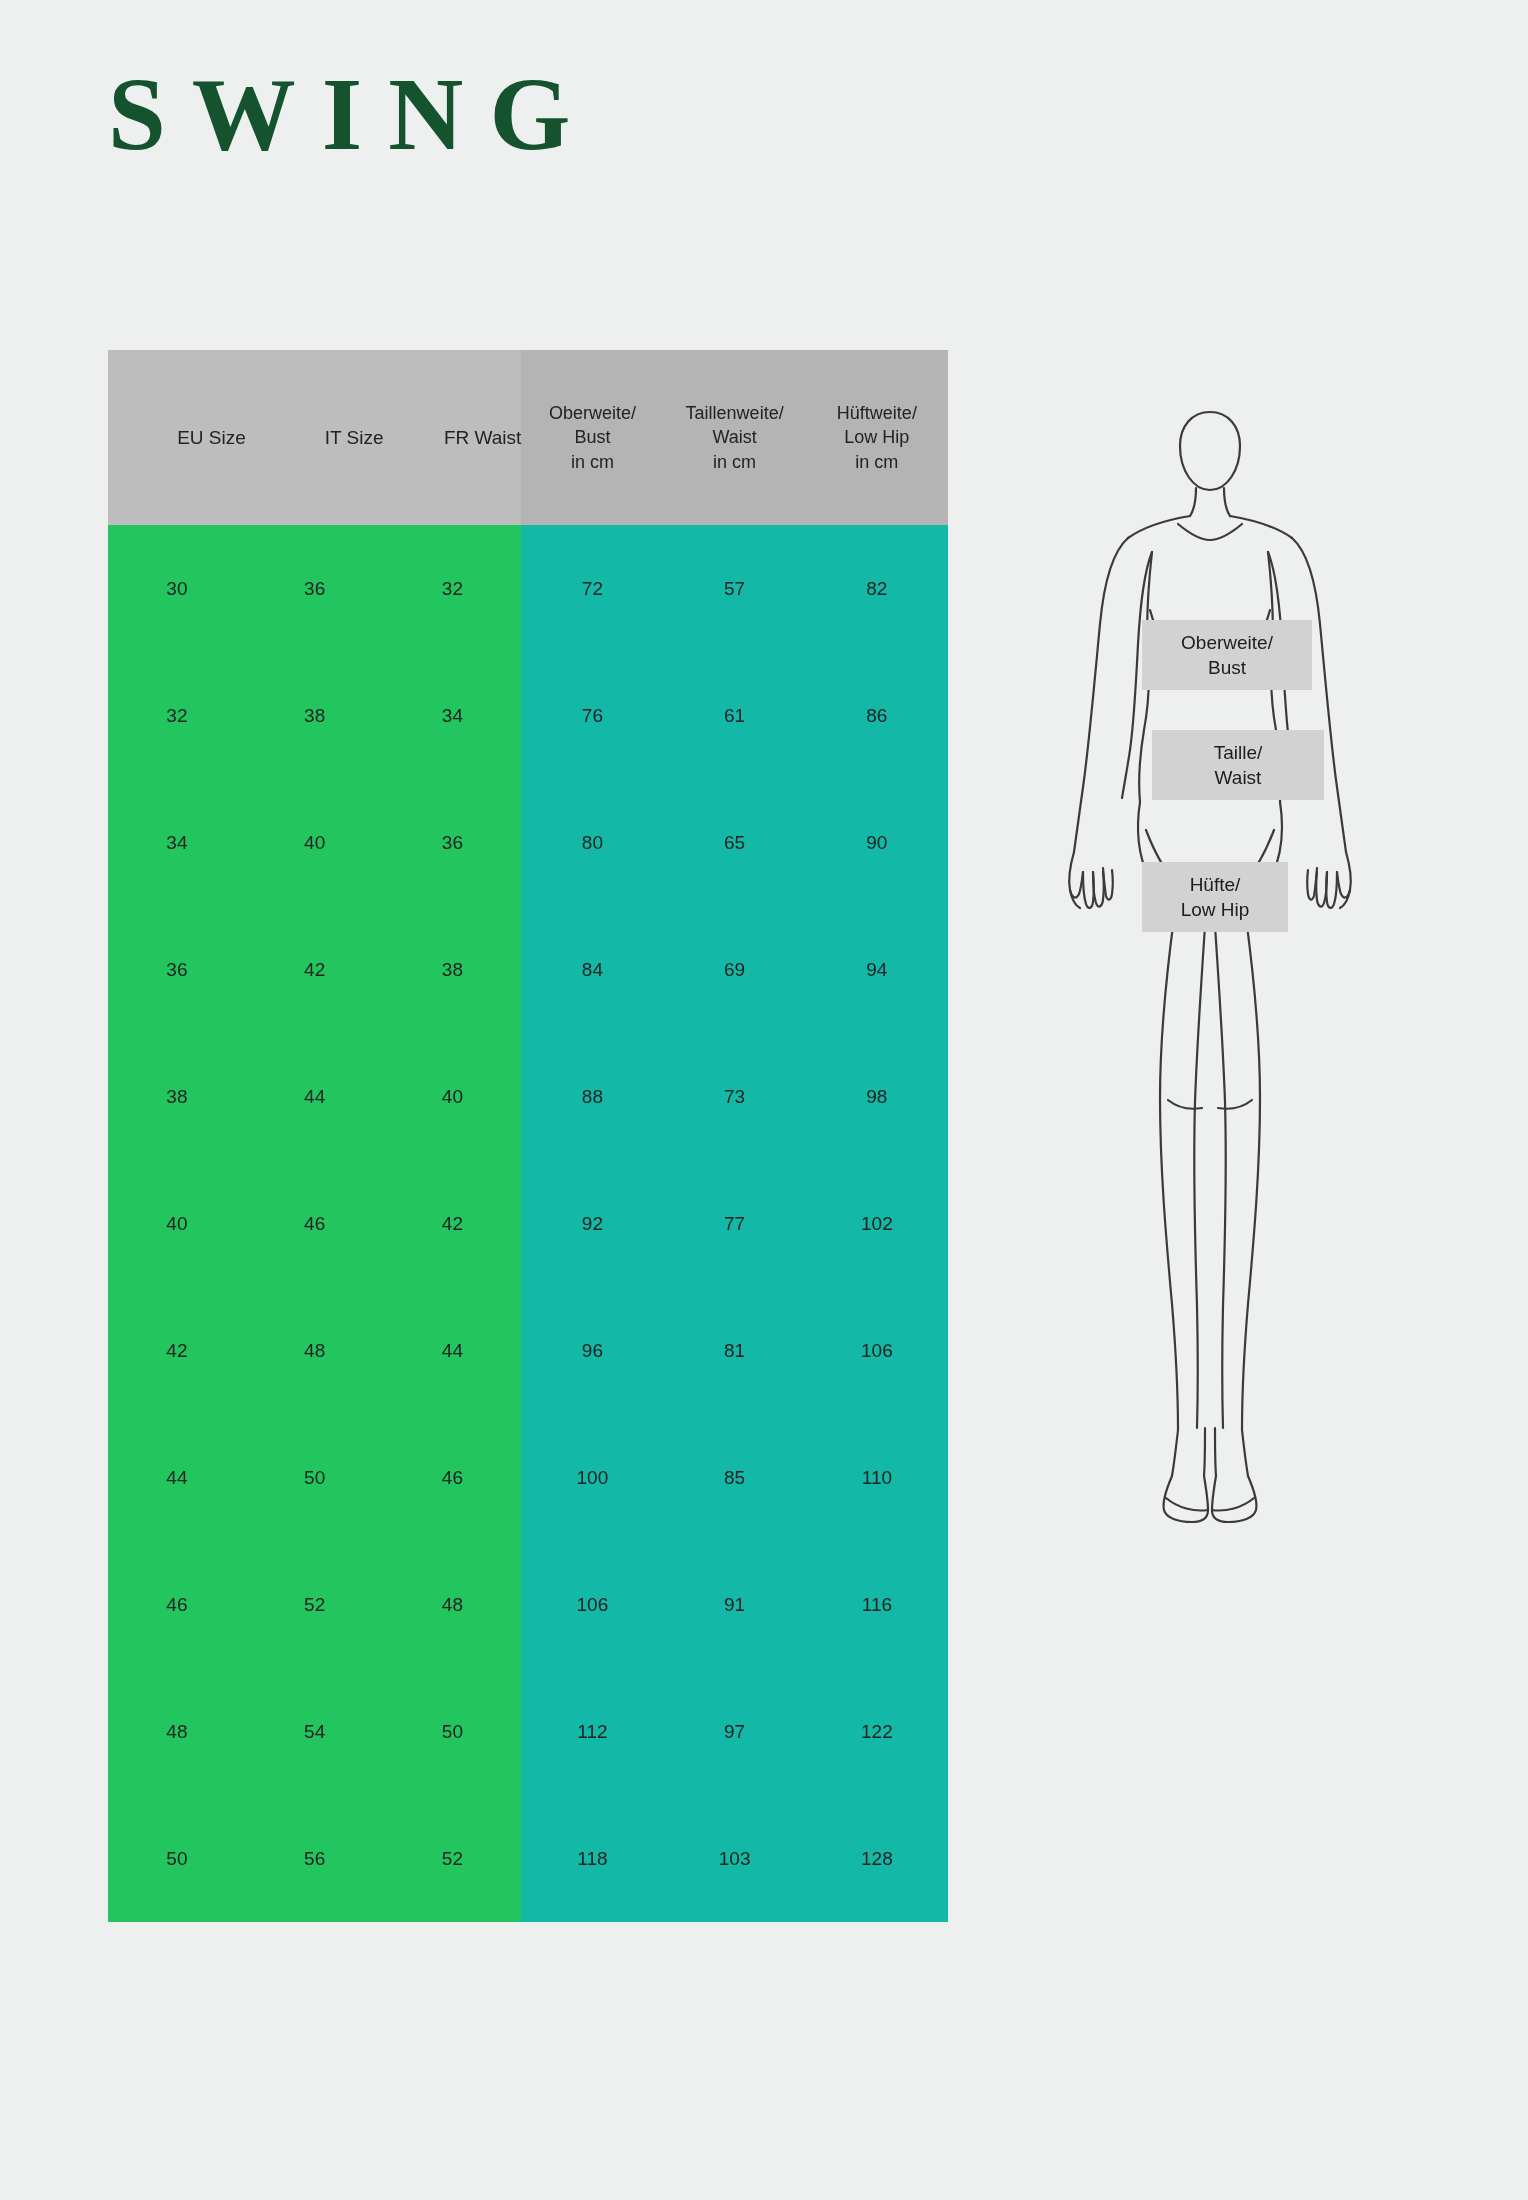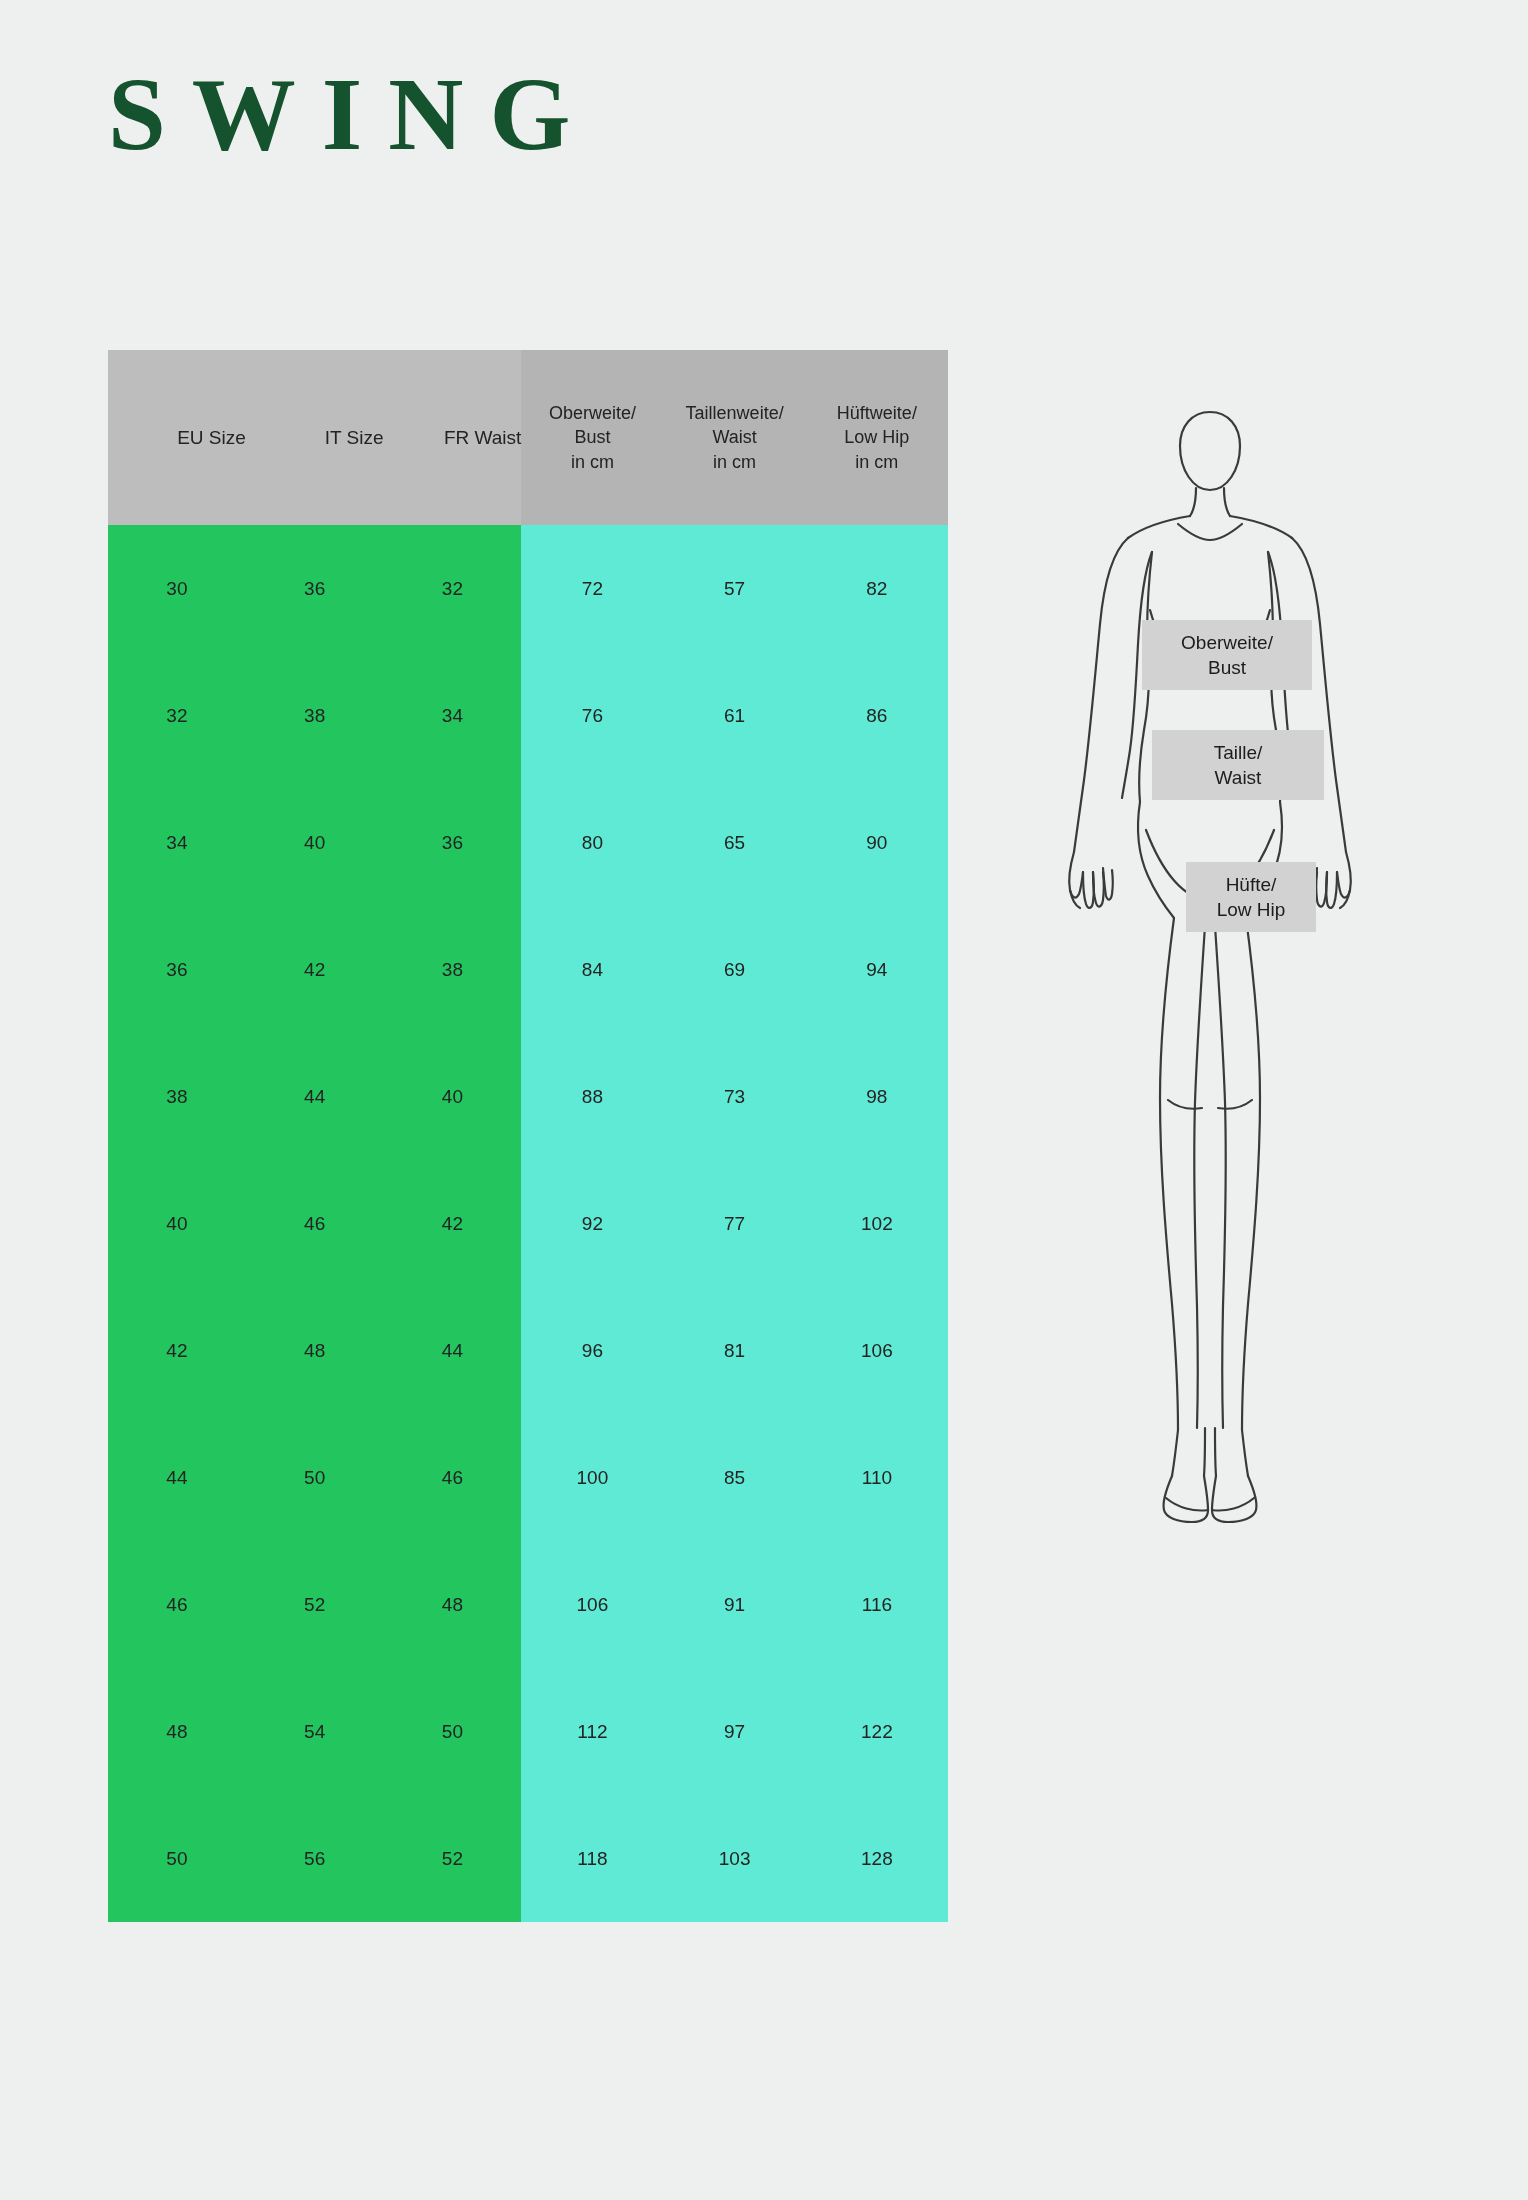--- a/index.html
+++ b/index.html
@@ -60,21 +60,21 @@
   .col-a { width: 124px; }
   .col-b { width: 124px; }
   .col-c { width: 124px; }
   .col-d { width: 128px; }
   .col-e { width: 128px; }
   .col-f { width: 128px; }
 
   thead .g1 { background: #bdbdbd; text-align: right; }
   thead .g2 { background: #b4b4b4; }
   tbody .g1 { background: #22c55e; }
-  tbody .g2 { background: #5eead4; }
+  tbody .g2 { background: #14b8a6; }
 
   .hdr-multi {
     display: block;
     font-size: 18px;
     line-height: 1.35;
     padding: 0 4px;
   }
 
   
   .figure-wrap {
@@ -96,21 +96,21 @@
     color: #1d1d1d;
     font-size: 19px;
     line-height: 1.32;
     text-align: center;
     padding: 10px 12px;
     box-sizing: border-box;
     white-space: nowrap;
   }
   .callout.bust { left: 142px; top: 220px; width: 170px; }
   .callout.waist { left: 152px; top: 330px; width: 172px; }
-  .callout.hip  { left: 142px; top: 462px; width: 130px; margin-left: 44px; }
+  .callout.hip  { left: 142px; top: 462px; width: 146px; }
 </style>
 </head>
 <body>
 
 <div class="brand">SWING</div>
 
 <table class="size-table">
   <colgroup>
     <col class="col-a">
       <col class="col-b">

